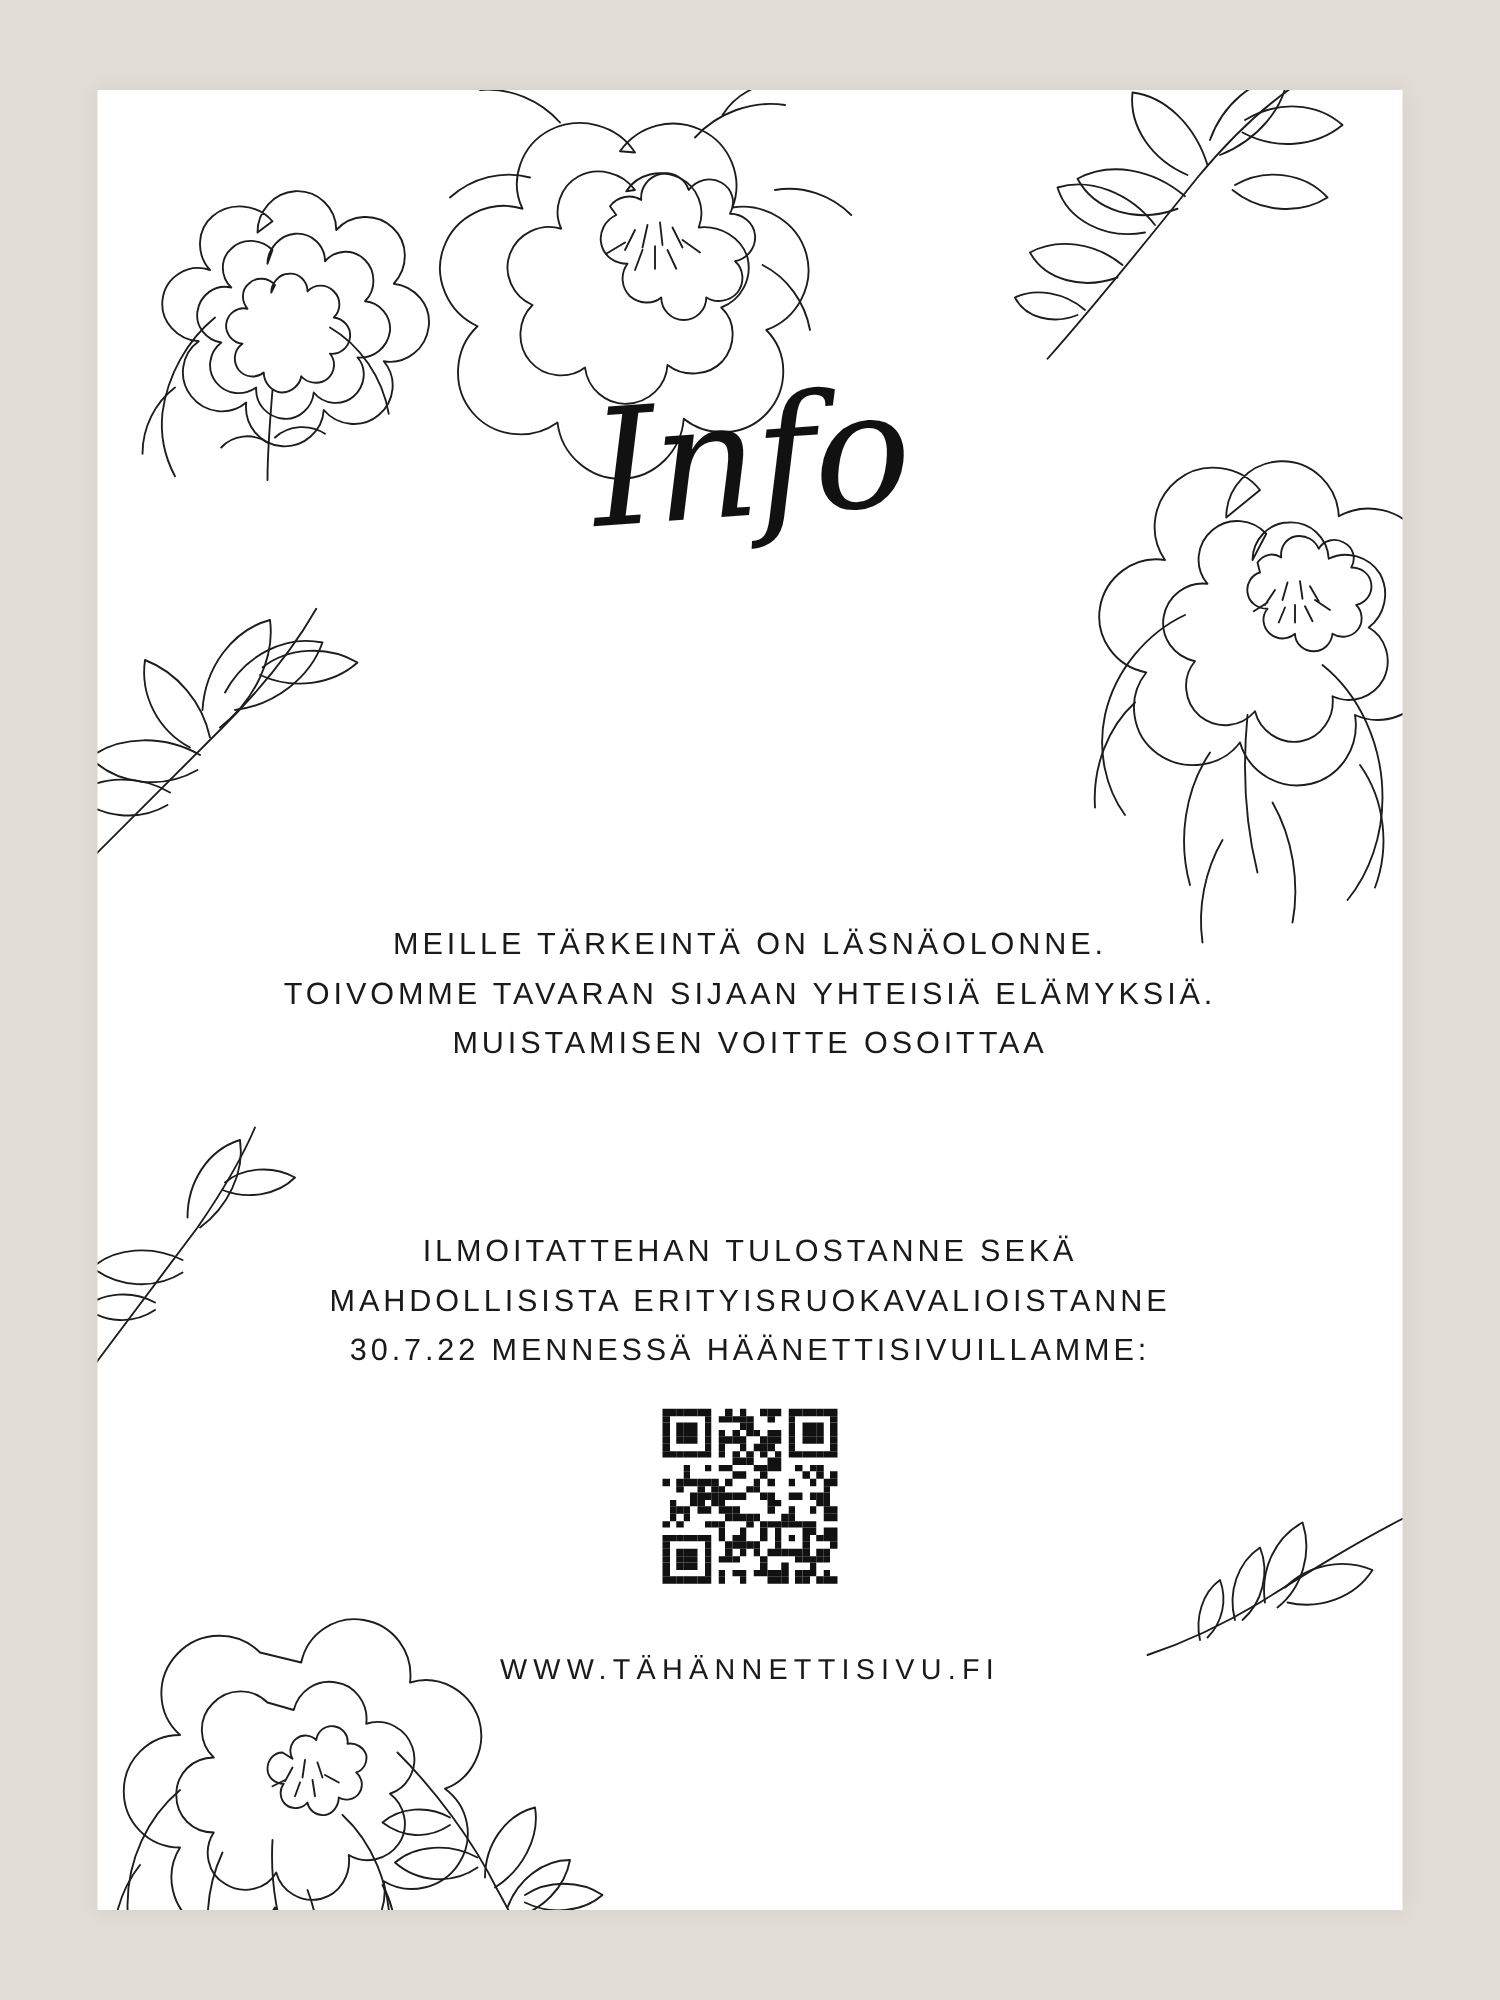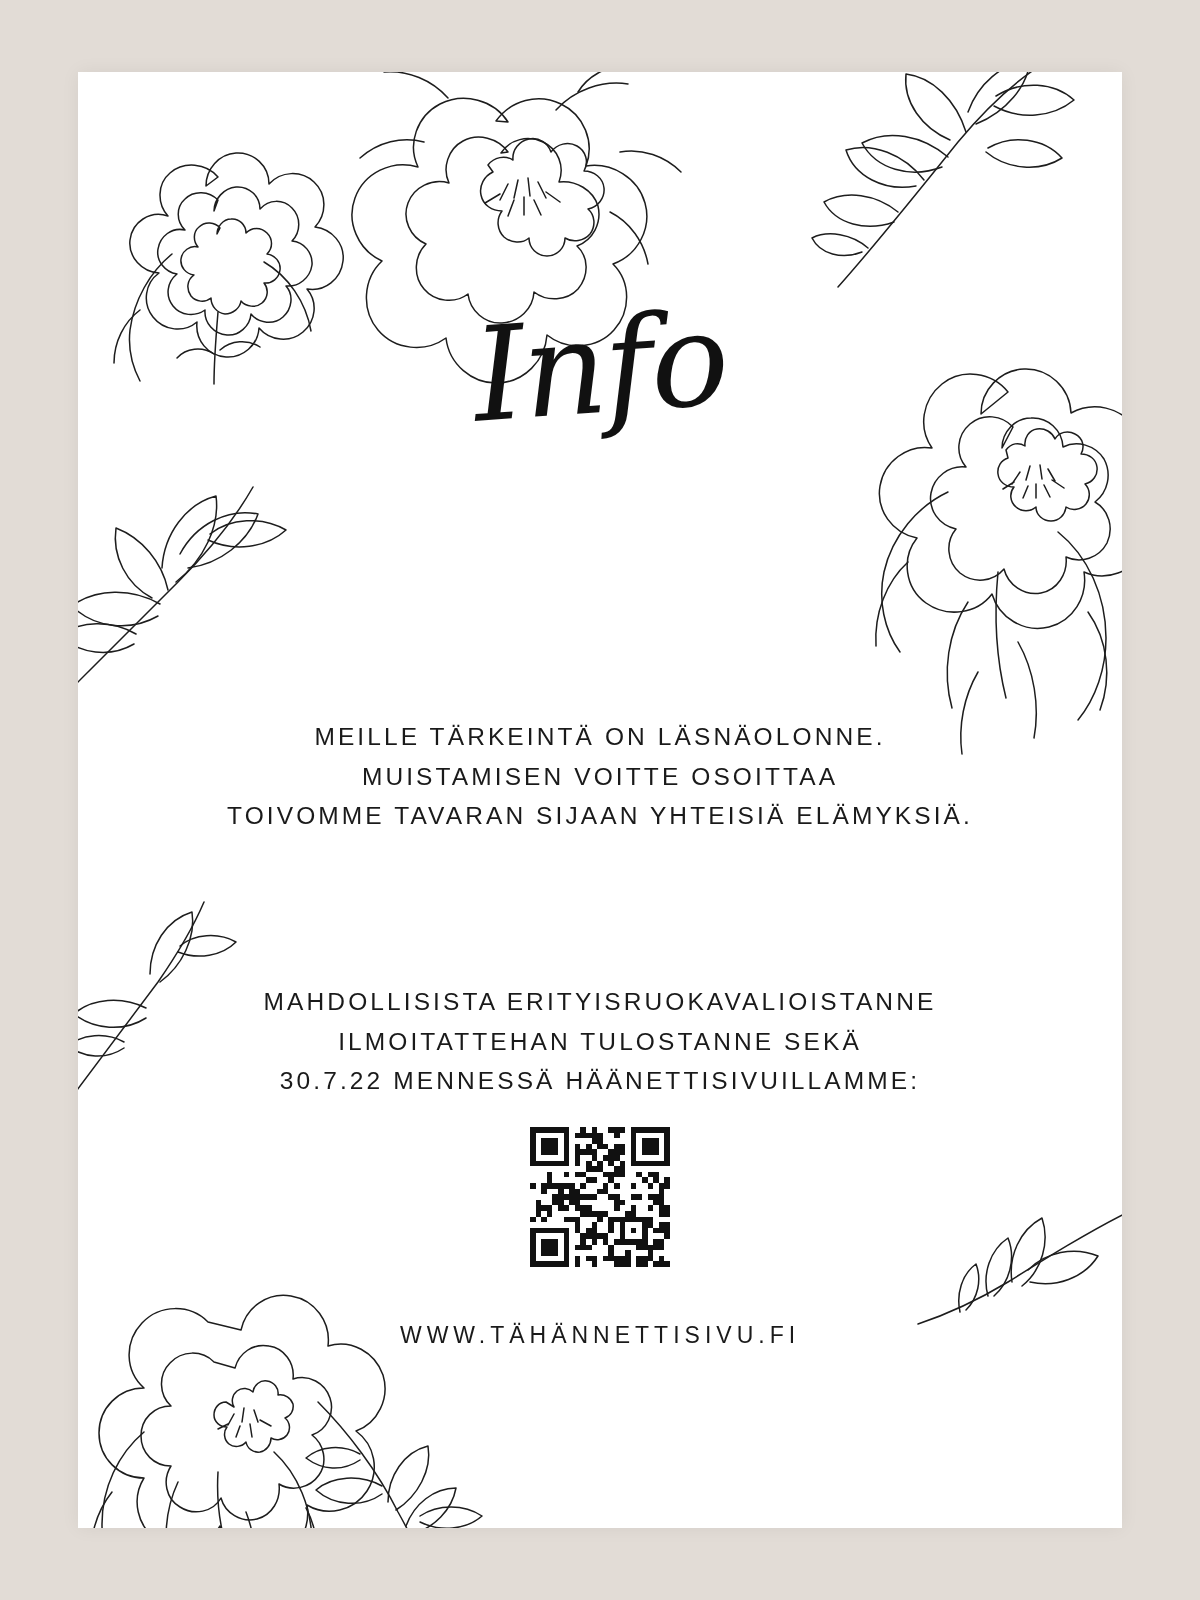--- a/index.html
+++ b/index.html
@@ -90,21 +90,21 @@
     color: #1a1a1a;
     font-family: "Liberation Sans", sans-serif;
     font-size: 24.5px;
     letter-spacing: 3.1px;
     line-height: 1.62;
     font-weight: 400;
     text-transform: uppercase;
   }
 
   .block-1 { top: 530px; }
-  .block-2 { top: 645px; }
+  .block-2 { top: 664px; }
   .block-3 { top: 910px; }
 
   .body-block .line { white-space: nowrap; }
 
   .qr-wrap {
     position: absolute;
     left: 0;
     top: 1055px;
     width: 1044px;
     display: flex;
@@ -258,27 +258,27 @@
       </svg>
     </div>
 
     <div class="content">
 
       <div class="script-title">Info</div>
 
 
       <div class="body-block block-2">
         <div class="line">Meille tärkeintä on läsnäolonne.</div>
+        <div class="line">toivomme tavaran sijaan yhteisiä elämyksiä.</div>
         <div class="line">Muistamisen voitte osoittaa</div>
-        <div class="line">toivomme tavaran sijaan yhteisiä elämyksiä.</div>
       </div>
 
       <div class="body-block block-3">
+        <div class="line">Ilmoitattehan tulostanne sekä</div>
         <div class="line">mahdollisista erityisruokavalioistanne</div>
-        <div class="line">Ilmoitattehan tulostanne sekä</div>
         <div class="line">30.7.22 mennessä häänettisivuillamme:</div>
       </div>
 
       <div class="qr-wrap">
         <div class="qr" id="qr">
             <i style="grid-row:1;grid-column:1"></i>
             <i style="grid-row:1;grid-column:2"></i>
             <i style="grid-row:1;grid-column:3"></i>
             <i style="grid-row:1;grid-column:4"></i>
             <i style="grid-row:1;grid-column:5"></i>

